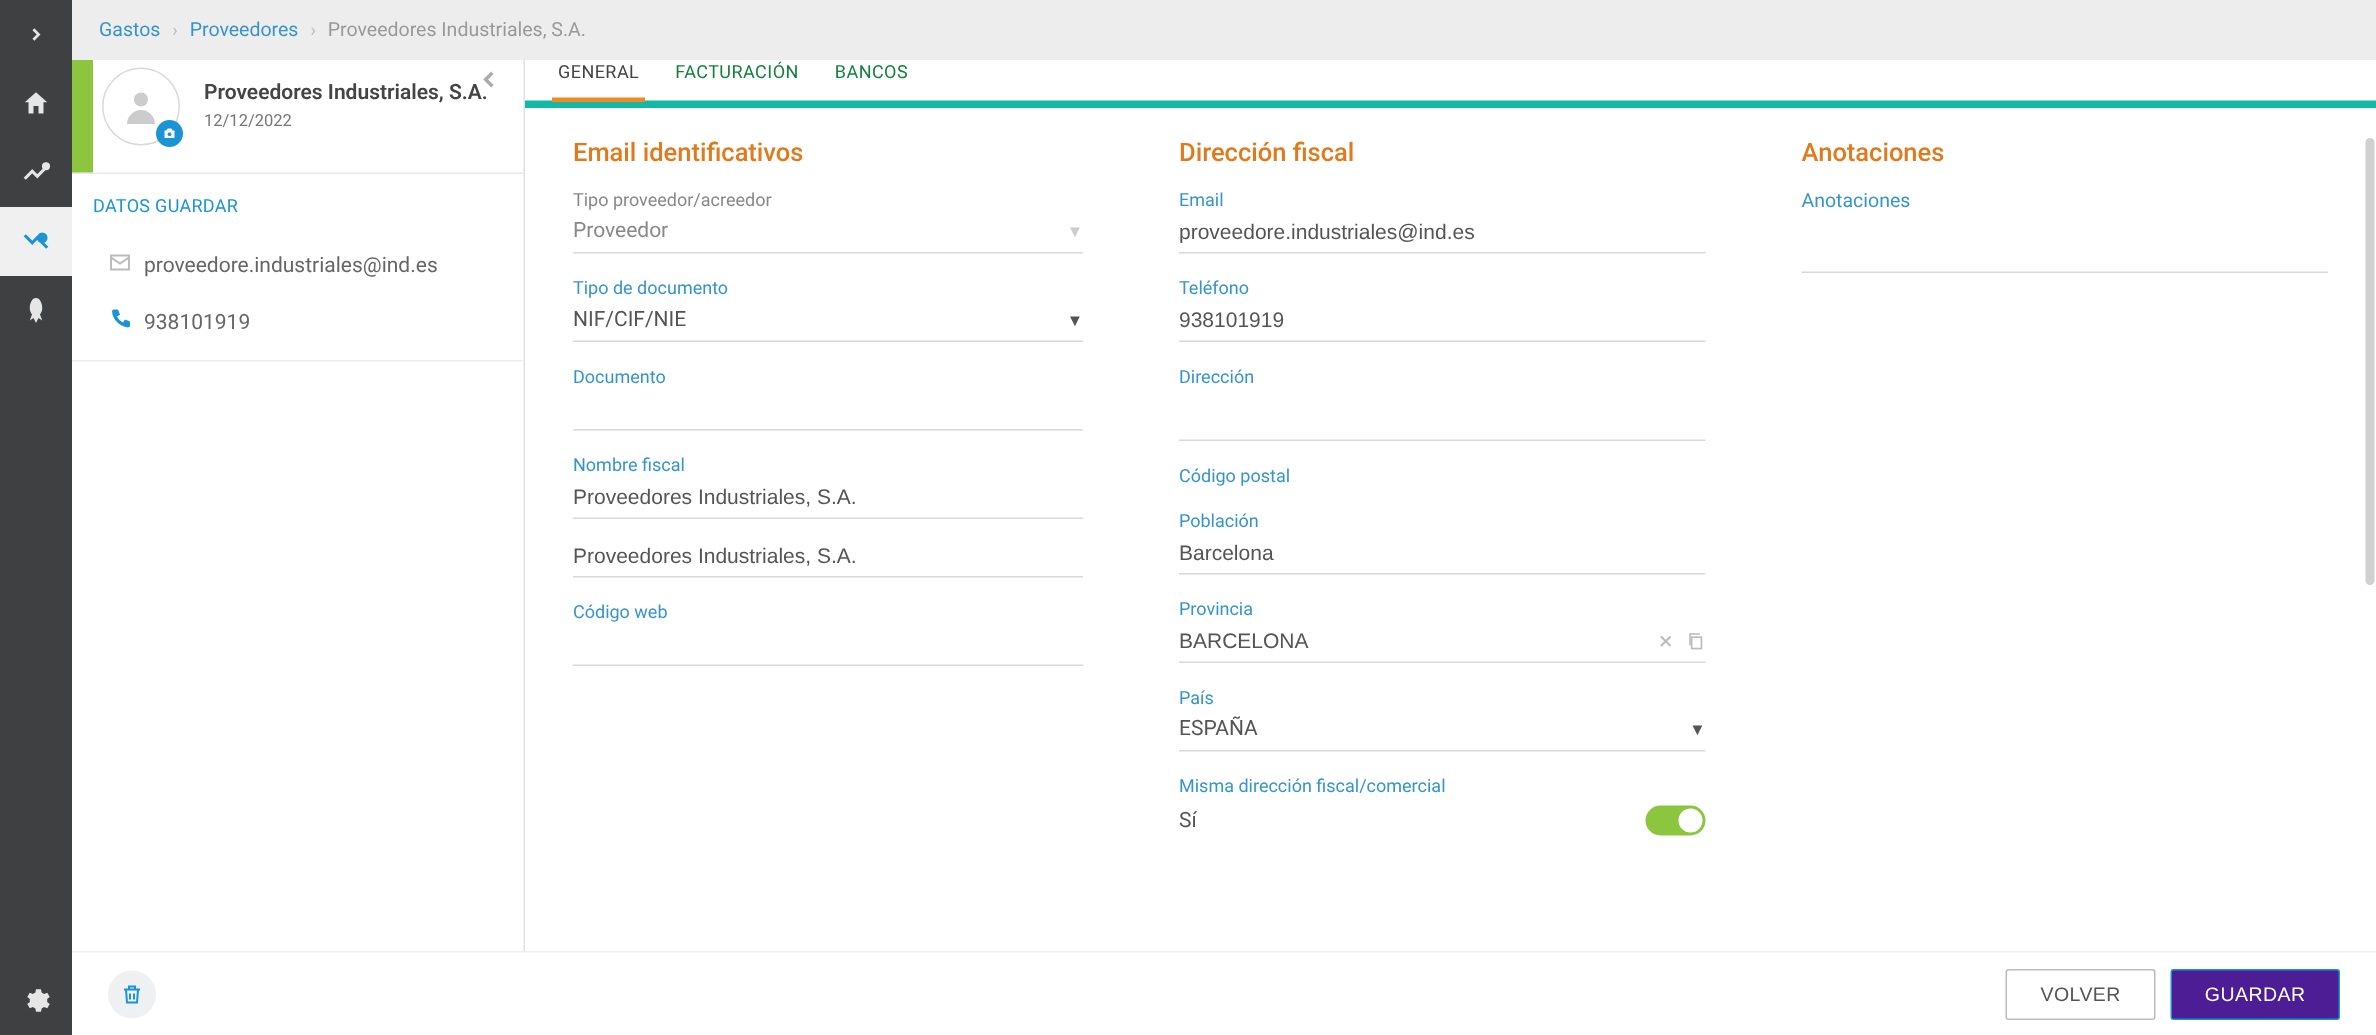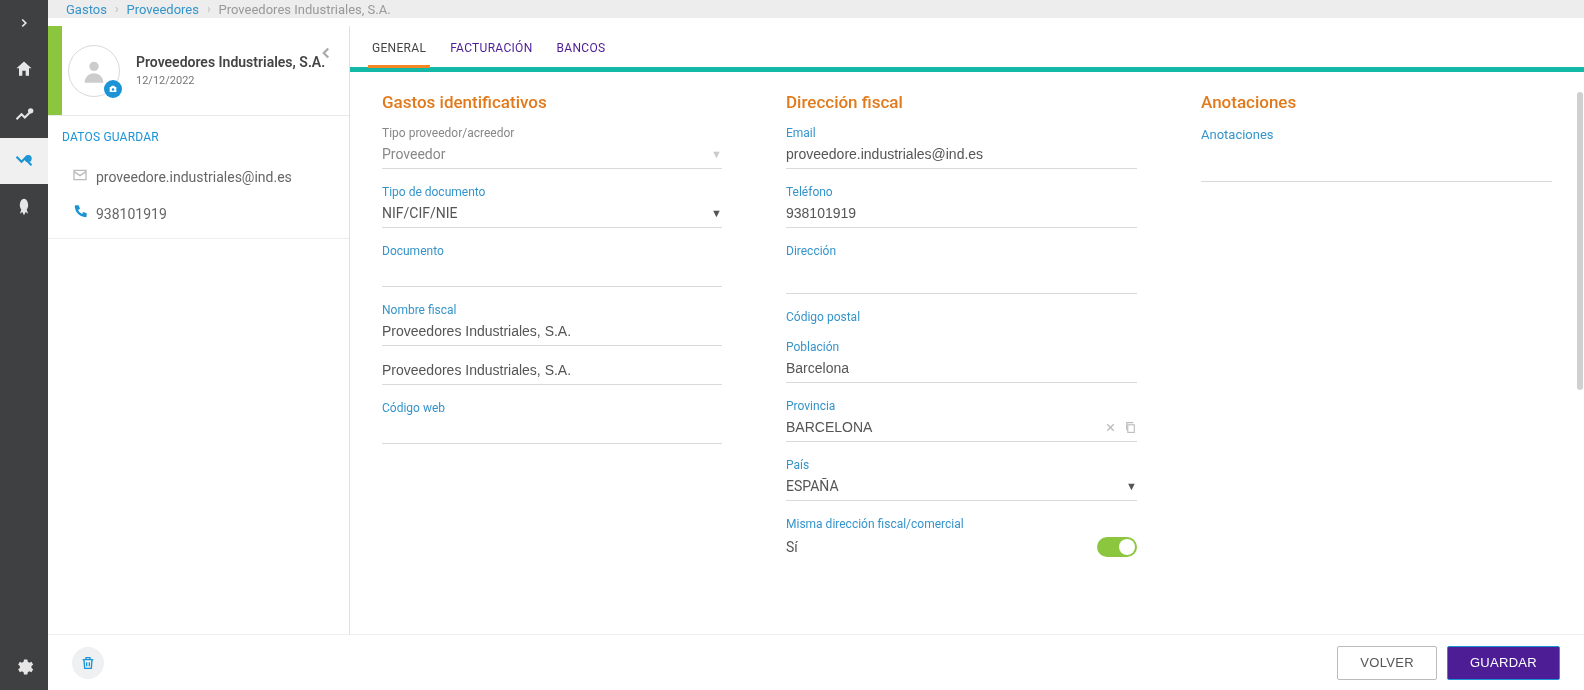--- a/index.html
+++ b/index.html
@@ -23,21 +23,21 @@
   .sidebar-item {
     height: 46px;
     display: flex; align-items: center; justify-content: center;
     color: #e6e6e6;
     cursor: pointer;
   }
   .sidebar-item.active { background: #f0f0f0; color: #1a94d4; }
   .sidebar-spacer { flex: 1; }
 
   .breadcrumbs {
-    position: fixed; left: 48px; right: 0; top: 0; height: 18px;
+    position: fixed; left: 48px; right: 0; top: 0; height: 40px;
     background: #ededed;
     color: #3594ca;
     font-size: 13px;
     display: flex; align-items: center;
     padding-left: 18px;
     z-index: 40;
   }
   .crumb { color: #3594ca; cursor: pointer; }
   .crumb.current { color: #999; cursor: default; }
   .crumb-sep { color: #bbb; margin: 0 8px; font-size: 12px; }
@@ -94,21 +94,21 @@
   .right-col { flex: 1; display: flex; flex-direction: column; min-width: 0; }
 
   .tabs {
     display: flex; gap: 24px;
     padding: 0 22px;
     border-bottom: 5px solid #14b8a6;
     height: 46px; align-items: flex-end;
   }
   .tab {
     font-size: 12px; letter-spacing: .3px;
-    color: #4c1d95;
+    color: #15803d;
     padding-bottom: 12px;
     cursor: pointer;
     position: relative;
   }
   .tab.active { color: #444; }
   .tab.active::after {
     content: ""; position: absolute; left: -4px; right: -4px; bottom: -1px;
     height: 3px; background: #f38824;
   }
 
@@ -275,21 +275,21 @@
   <section class="right-col">
     <div class="tabs">
       <div class="tab active">GENERAL</div>
       <div class="tab">FACTURACIÓN</div>
       <div class="tab">BANCOS</div>
     </div>
 
     <div class="form-area">
 
       <div class="col col-a">
-        <div class="section-title">Gastos identificativos</div>
+        <div class="section-title">Email identificativos</div>
 
         <div class="field">
           <span class="field-label muted">Tipo proveedor/acreedor</span>
           <div class="field-row">
             <span class="field-value muted">Proveedor</span>
             <span class="field-caret" style="color:#ccc">▼</span>
           </div>
         </div>
 
         <div class="field">

